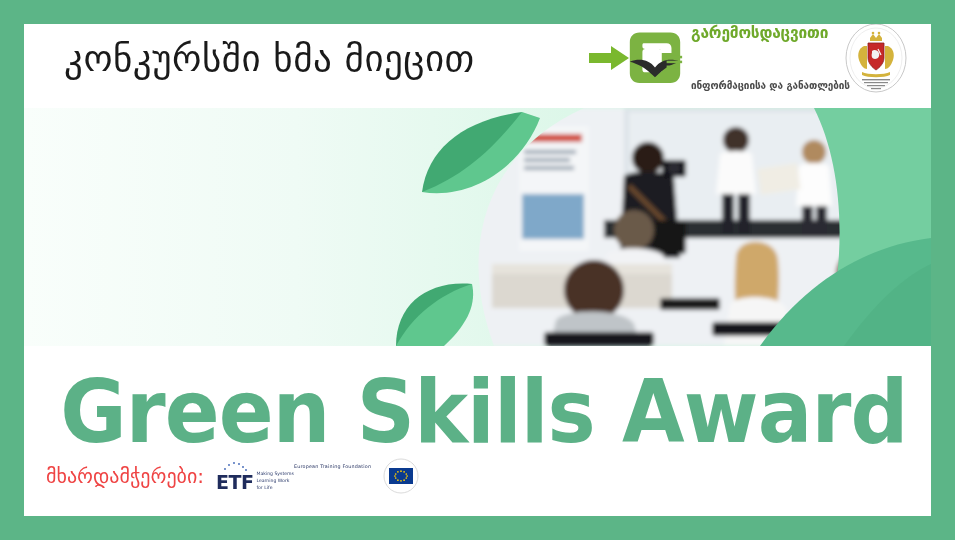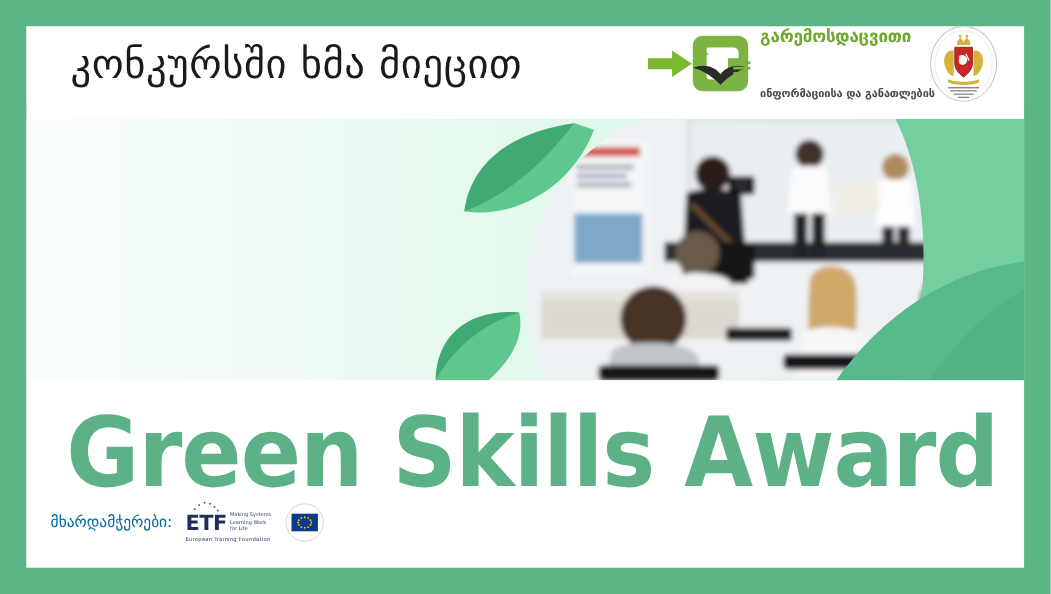--- a/index.html
+++ b/index.html
@@ -155,26 +155,26 @@
   .supporters {
     position: absolute;
     left: 22px;
     bottom: 22px;
     display: flex;
     align-items: center;
     gap: 12px;
   }
   .supporters-label {
     font-family: "DejaVu Sans", sans-serif;
-    font-size: 14px;
-    color: #0369a1;
-    white-space: nowrap;
-  }
-
-  .etf-logo { display: flex; flex-direction: column; align-items: flex-start; }
+    font-size: 20px;
+    color: #ef4444;
+    white-space: nowrap;
+  }
+
+  .etf-logo { display: flex; flex-direction: row; align-items: flex-start; }
   .etf-row { display: flex; align-items: flex-end; gap: 3px; }
   .etf-mark {
     font-family: "DejaVu Sans", sans-serif;
     font-weight: bold;
     font-size: 19px;
     color: #1f2c5c;
     letter-spacing: -0.5px;
     line-height: 1;
   }
   .etf-stars { position: relative; width: 26px; height: 12px; }

